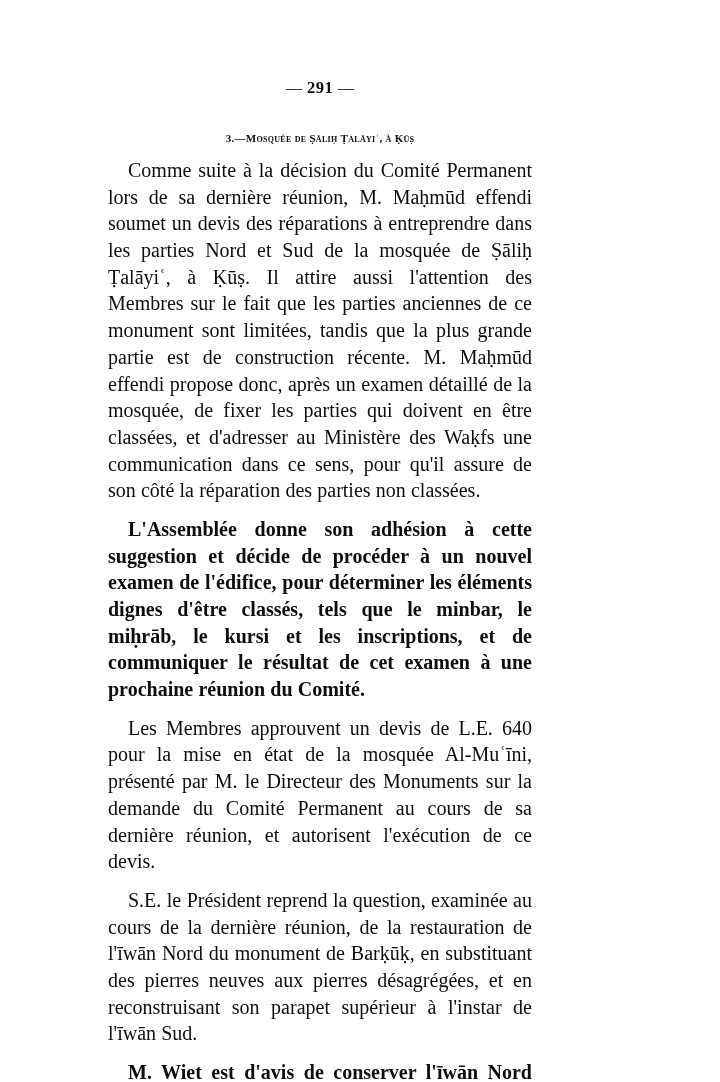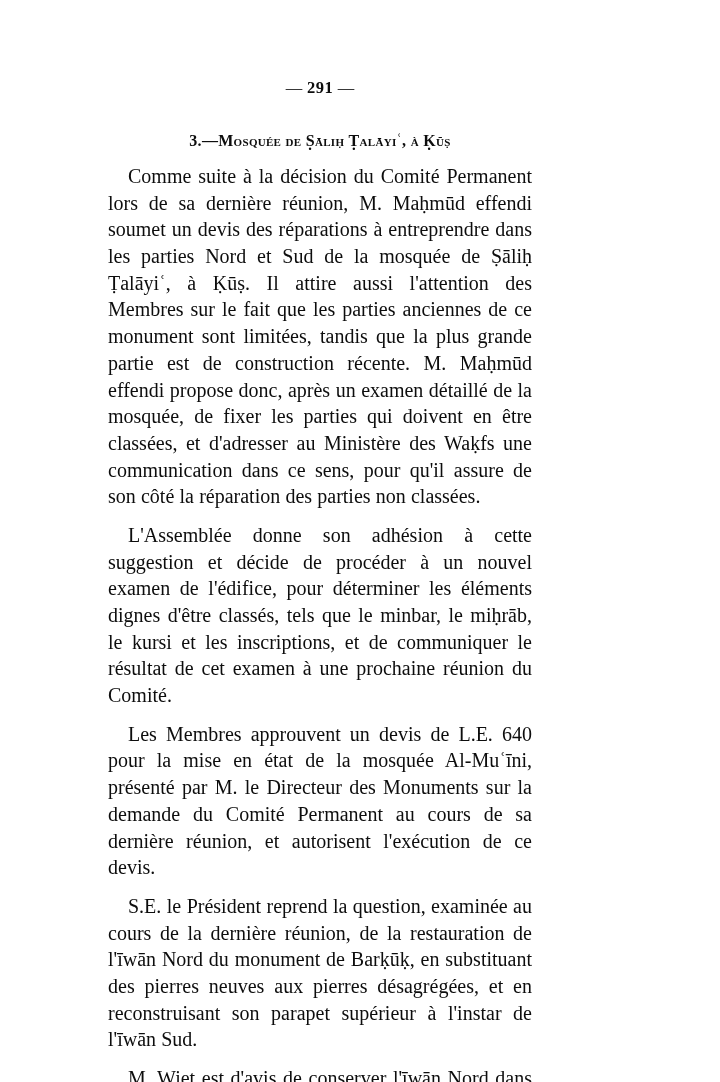--- a/index.html
+++ b/index.html
@@ -26,21 +26,21 @@
     letter-spacing: 0.5px;
     font-weight: bold;
     margin: 0 0 34px 0;
   }
   .page-number .dash {
     font-weight: normal;
     letter-spacing: 0;
   }
   .section-heading {
     text-align: center;
-    font-size: 16px;
+    font-size: 11px;
     margin: 0 0 13px 0;
     font-variant: small-caps;
     letter-spacing: 0.3px;
     white-space: nowrap;
   }
   .heading-spaced {
     margin-top: 30px;
   }
   p.body {
     margin: 0 0 12px 0;
@@ -49,20 +49,21 @@
     text-align: justify;
     text-justify: inter-word;
     text-indent: 20px;
     word-spacing: 0.2px;
   }
   p.body:last-child {
     margin-bottom: 0;
   }
   .gap-before {
     margin-top: 16px;
+    font-weight: bold;
   }
 </style>
 </head>
 <body>
 
 <div class="page">
 
   <div class="page-number">
     <span class="dash">—</span>
     <span>291</span>

